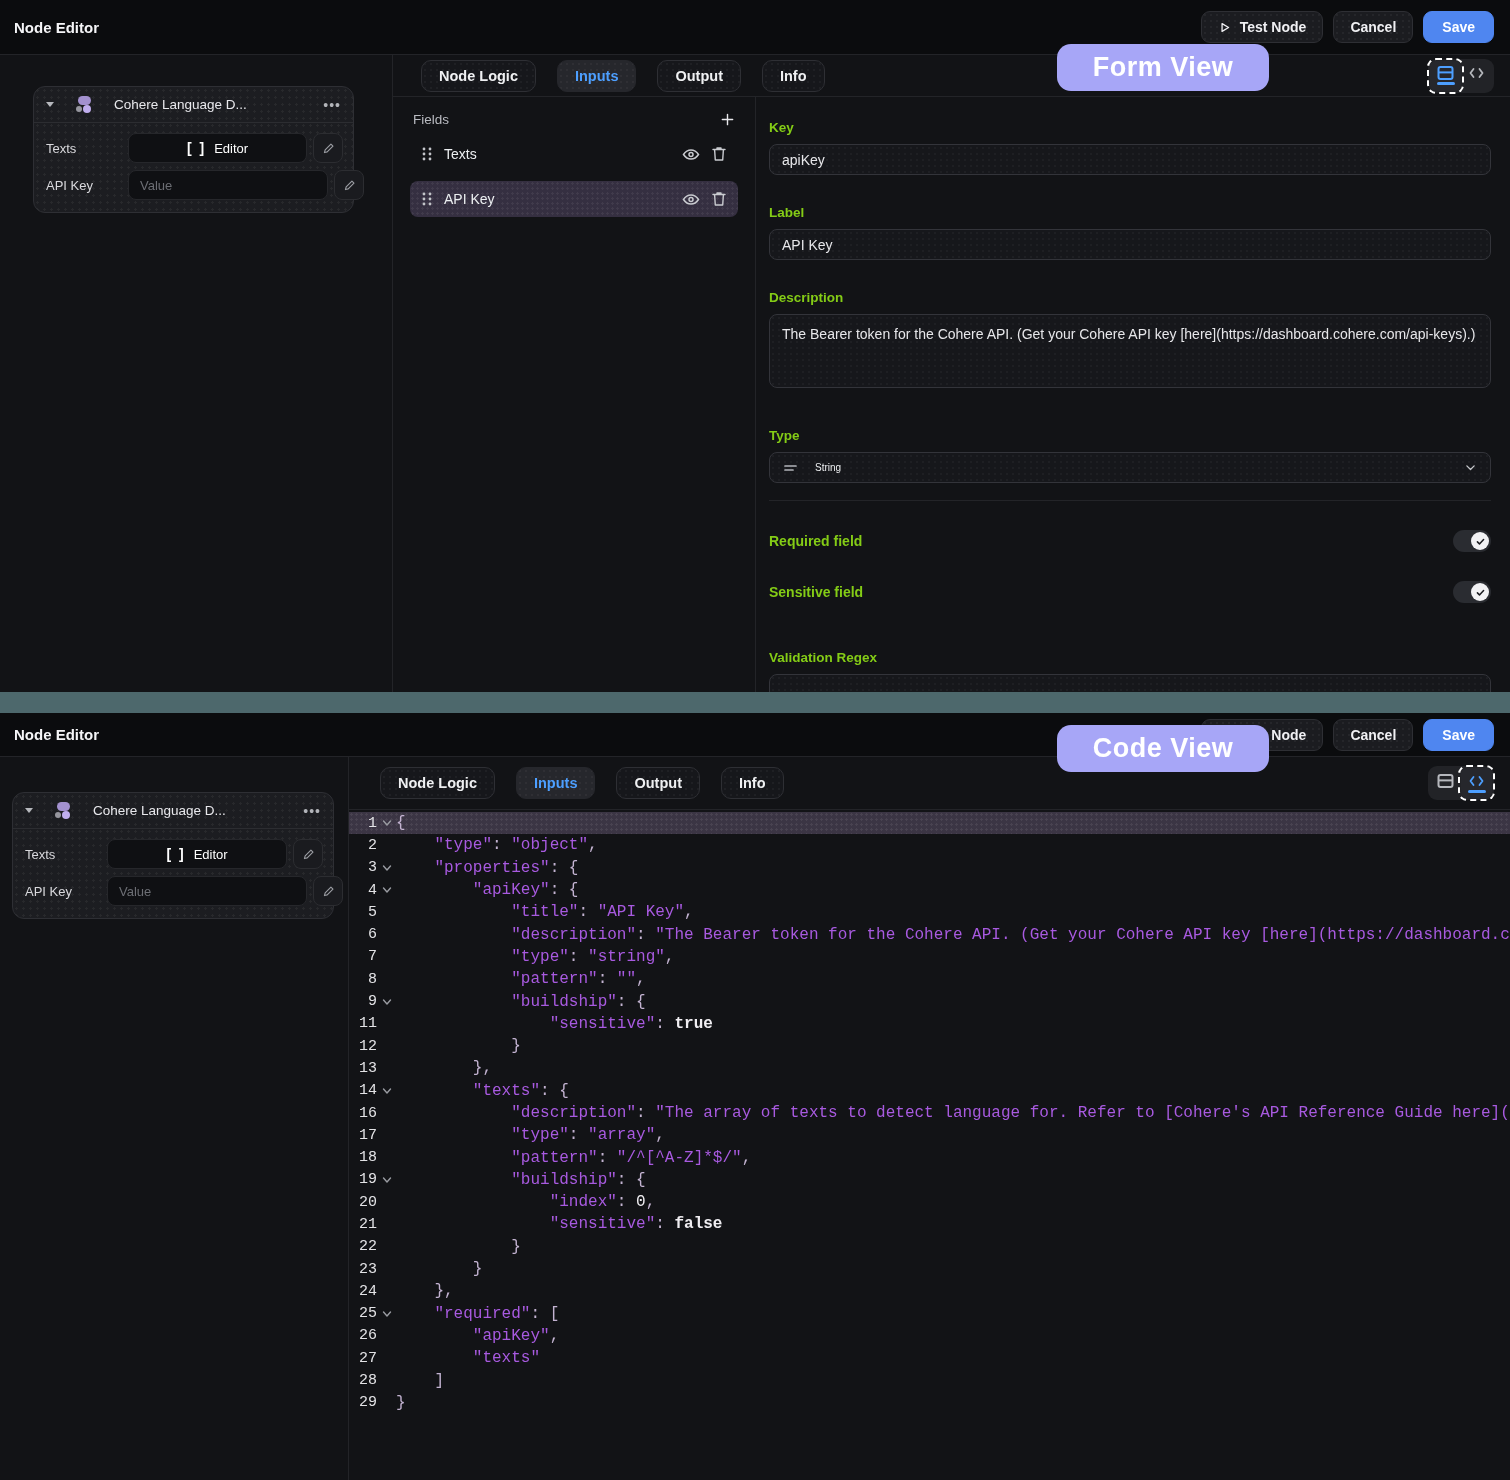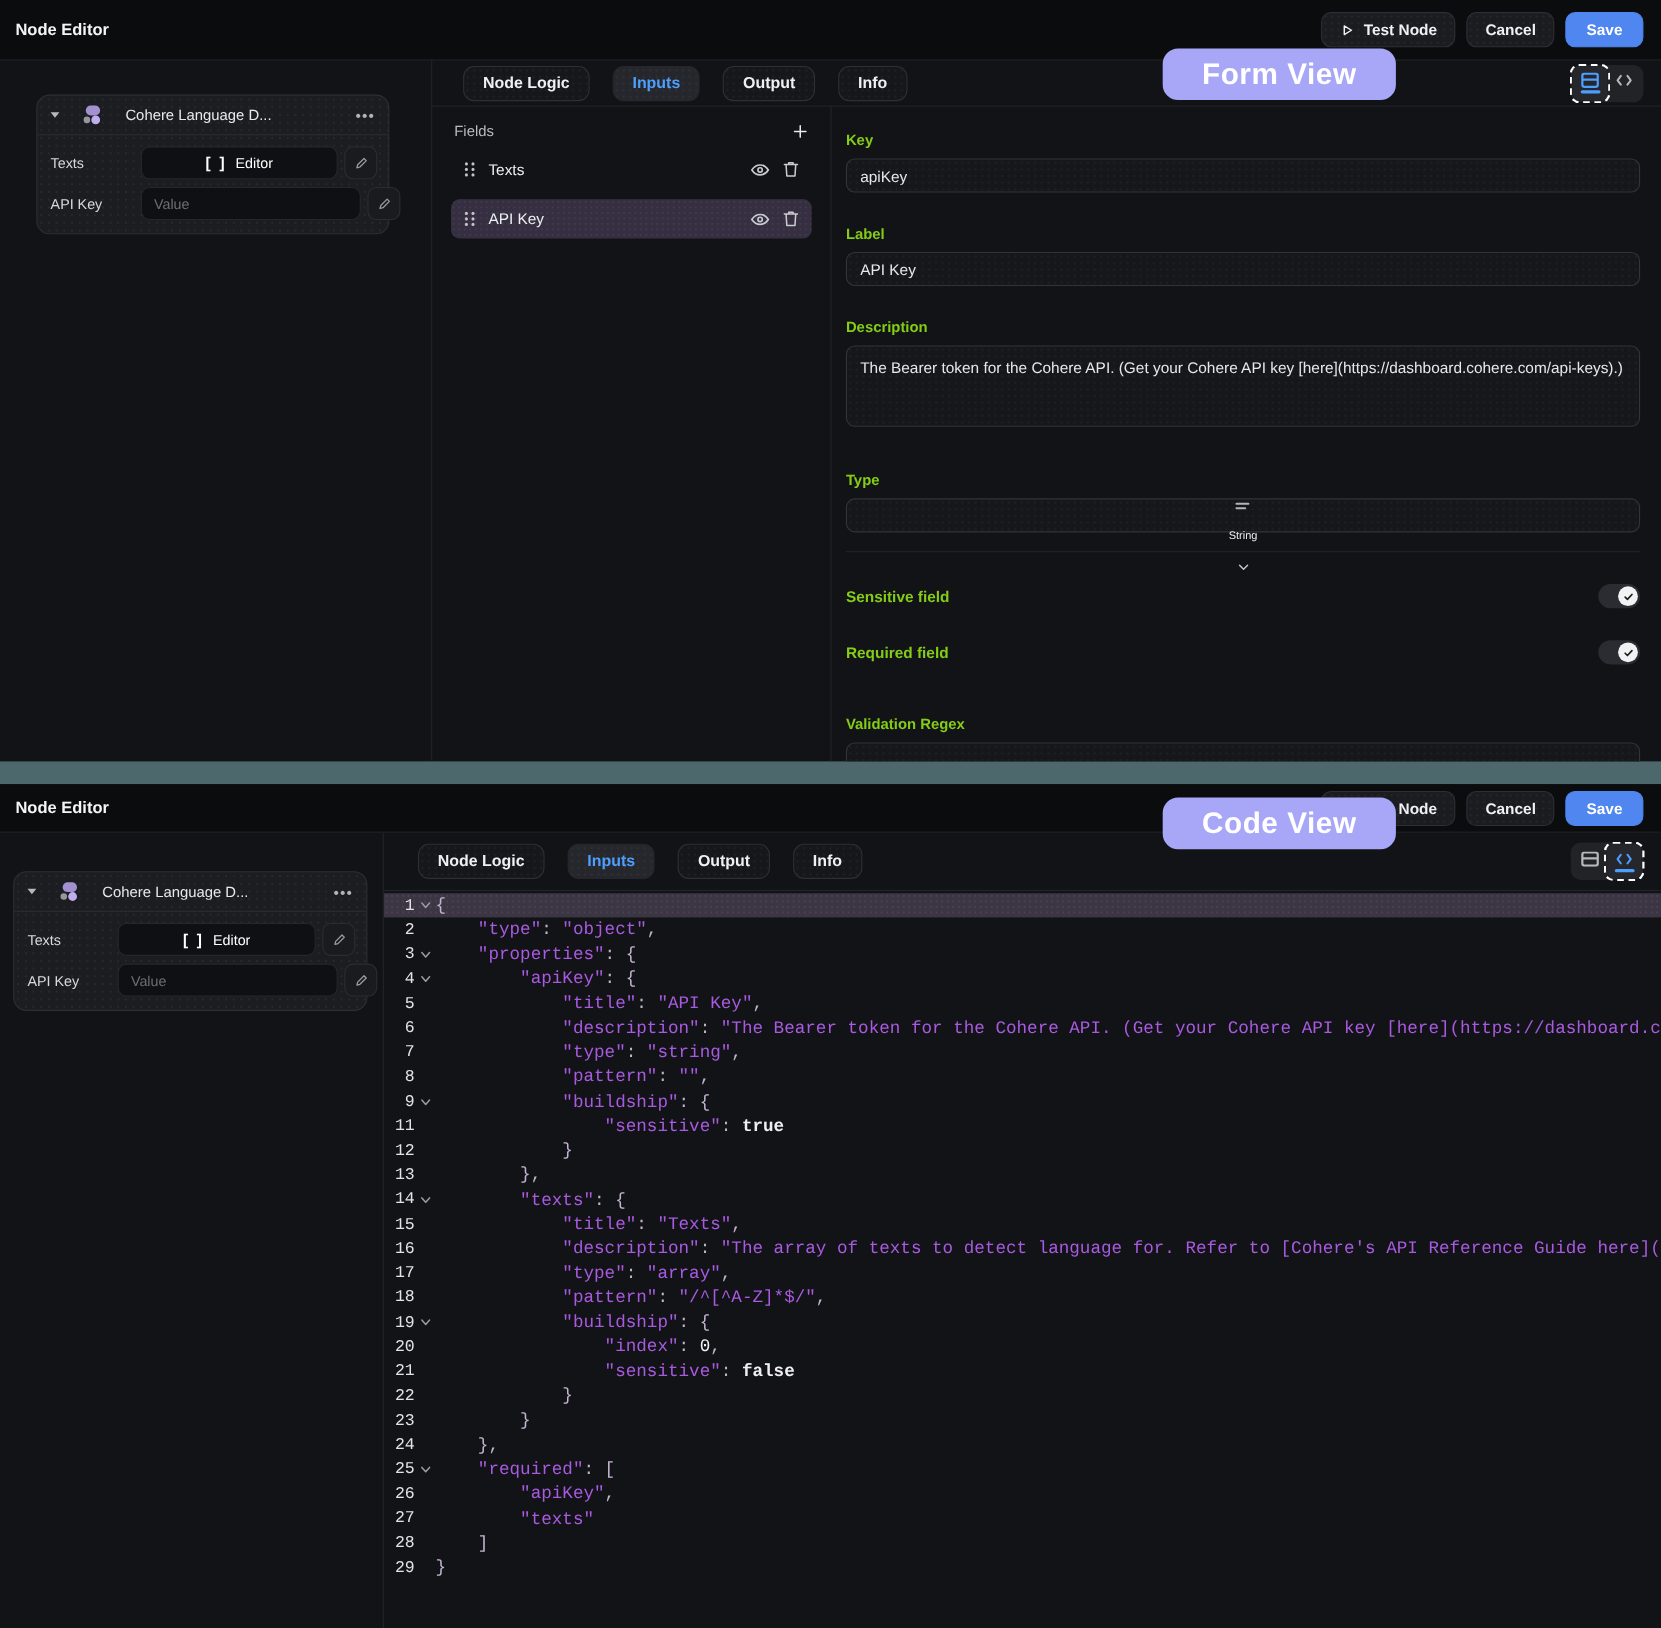--- a/index.html
+++ b/index.html
@@ -100,21 +100,21 @@
   .f-input { width:100%; height:31px; background:#16171b; border:1px solid #33343a; border-radius:8px;
     color:#e7e7ea; font-size:14px; padding:0 12px; outline:none; font-family:"Liberation Sans",sans-serif;
     background-image:radial-gradient(rgba(255,255,255,0.035) 1px, transparent 1.2px); background-size:6px 6px; }
   .f-textarea { width:100%; height:74px; background:#16171b; border:1px solid #33343a; border-radius:8px;
     color:#e7e7ea; font-size:14px; padding:9px 12px; line-height:21px; resize:none; outline:none;
     font-family:"Liberation Sans",sans-serif;
     background-image:radial-gradient(rgba(255,255,255,0.035) 1px, transparent 1.2px); background-size:6px 6px; }
   .gap30 { height:30px; } .gap36 { height:36px; }
   .f-select { width:100%; height:31px; background:#16171b; border:1px solid #33343a; border-radius:8px;
     display:flex; align-items:center; padding:0 13px; gap:16px; cursor:pointer; font-size:10px; color:#eceef0;
-    background-image:radial-gradient(rgba(255,255,255,0.035) 1px, transparent 1.2px); background-size:6px 6px;flex-direction:column; }
+    background-image:radial-gradient(rgba(255,255,255,0.035) 1px, transparent 1.2px); background-size:6px 6px; }
   .f-select .grow { flex:1; }
   .f-divider { height:1px; background:#232428; margin-top:17px; }
   .toggle-row { display:flex; align-items:center; justify-content:space-between; margin-top:29px; }
   .toggle-row .f-label { margin:0; font-size:14px; }
   .toggle { width:38px; height:22px; border-radius:11px; background:#2a2c31; position:relative; cursor:pointer; flex:none; }
   .toggle .knob { position:absolute; top:2px; right:2px; width:18px; height:18px; border-radius:50%;
     background:#f2f2f4; display:flex; align-items:center; justify-content:center; }
   .regex-label { margin-top:47px; }
   .regex-input { height:33px; }
 
@@ -313,31 +313,31 @@
             <span class="grow">String</span>
             <span>
               <svg width="13" height="13" viewBox="0 0 16 16">
                   <path d="M3.5 6l4.5 4.5L12.5 6" fill="none" stroke="#c6c8cc" stroke-width="1.6" stroke-linecap="round" stroke-linejoin="round"></path>
                 </svg>
             </span>
           </div>
           <div class="f-divider"></div>
 
           <div class="toggle-row">
-            <div class="f-label">Sensitive field</div>
+            <div class="f-label">Required field</div>
             <div class="toggle">
               <span class="knob">
                 <svg width="11" height="11" viewBox="0 0 16 16">
                     <path d="M3.5 8.5l3 3L12.5 5" fill="none" stroke="#1b1c20" stroke-width="2.2" stroke-linecap="round" stroke-linejoin="round"></path>
                   </svg>
               </span>
             </div>
           </div>
           <div class="toggle-row">
-            <div class="f-label">Required field</div>
+            <div class="f-label">Sensitive field</div>
             <div class="toggle">
               <span class="knob">
                 <svg width="11" height="11" viewBox="0 0 16 16">
                     <path d="M3.5 8.5l3 3L12.5 5" fill="none" stroke="#1b1c20" stroke-width="2.2" stroke-linecap="round" stroke-linejoin="round"></path>
                   </svg>
               </span>
             </div>
           </div>
 
           <div class="f-label regex-label">Validation Regex</div>
@@ -461,21 +461,20 @@
           <div class="code-row"><span class="ln">8</span><span class="fold"></span><span class="code-text">            <span class="tok-str">"pattern"</span>: <span class="tok-str">""</span>,</span></div>
           <div class="code-row"><span class="ln">9</span><span class="fold"><svg width="10" height="8" viewBox="0 0 10 8">
                 <path d="M1.5 2l3.5 4 3.5-4" fill="none" stroke="#9a9ca2" stroke-width="1.4" stroke-linecap="round" stroke-linejoin="round"></path>
               </svg></span><span class="code-text">            <span class="tok-str">"buildship"</span>: {</span></div>
           <div class="code-row"><span class="ln">11</span><span class="fold"></span><span class="code-text">                <span class="tok-str">"sensitive"</span>: <span class="tok-lit">true</span></span></div>
           <div class="code-row"><span class="ln">12</span><span class="fold"></span><span class="code-text">            }</span></div>
           <div class="code-row"><span class="ln">13</span><span class="fold"></span><span class="code-text">        },</span></div>
           <div class="code-row"><span class="ln">14</span><span class="fold"><svg width="10" height="8" viewBox="0 0 10 8">
                 <path d="M1.5 2l3.5 4 3.5-4" fill="none" stroke="#9a9ca2" stroke-width="1.4" stroke-linecap="round" stroke-linejoin="round"></path>
               </svg></span><span class="code-text">        <span class="tok-str">"texts"</span>: {</span></div>
-          <div class="code-row"><span class="ln">15</span><span class="fold"></span><span class="code-text">            <span class="tok-str">"title"</span>: <span class="tok-str">"Texts"</span>,</span></div>
           <div class="code-row"><span class="ln">16</span><span class="fold"></span><span class="code-text">            <span class="tok-str">"description"</span>: <span class="tok-str">"The array of texts to detect language for. Refer to [Cohere's API Reference Guide here](https://docs.cohere.com)"</span>,</span></div>
           <div class="code-row"><span class="ln">17</span><span class="fold"></span><span class="code-text">            <span class="tok-str">"type"</span>: <span class="tok-str">"array"</span>,</span></div>
           <div class="code-row"><span class="ln">18</span><span class="fold"></span><span class="code-text">            <span class="tok-str">"pattern"</span>: <span class="tok-str">"/^[^A-Z]*$/"</span>,</span></div>
           <div class="code-row"><span class="ln">19</span><span class="fold"><svg width="10" height="8" viewBox="0 0 10 8">
                 <path d="M1.5 2l3.5 4 3.5-4" fill="none" stroke="#9a9ca2" stroke-width="1.4" stroke-linecap="round" stroke-linejoin="round"></path>
               </svg></span><span class="code-text">            <span class="tok-str">"buildship"</span>: {</span></div>
           <div class="code-row"><span class="ln">20</span><span class="fold"></span><span class="code-text">                <span class="tok-str">"index"</span>: <span class="tok-num">0</span>,</span></div>
           <div class="code-row"><span class="ln">21</span><span class="fold"></span><span class="code-text">                <span class="tok-str">"sensitive"</span>: <span class="tok-lit">false</span></span></div>
           <div class="code-row"><span class="ln">22</span><span class="fold"></span><span class="code-text">            }</span></div>
           <div class="code-row"><span class="ln">23</span><span class="fold"></span><span class="code-text">        }</span></div>

